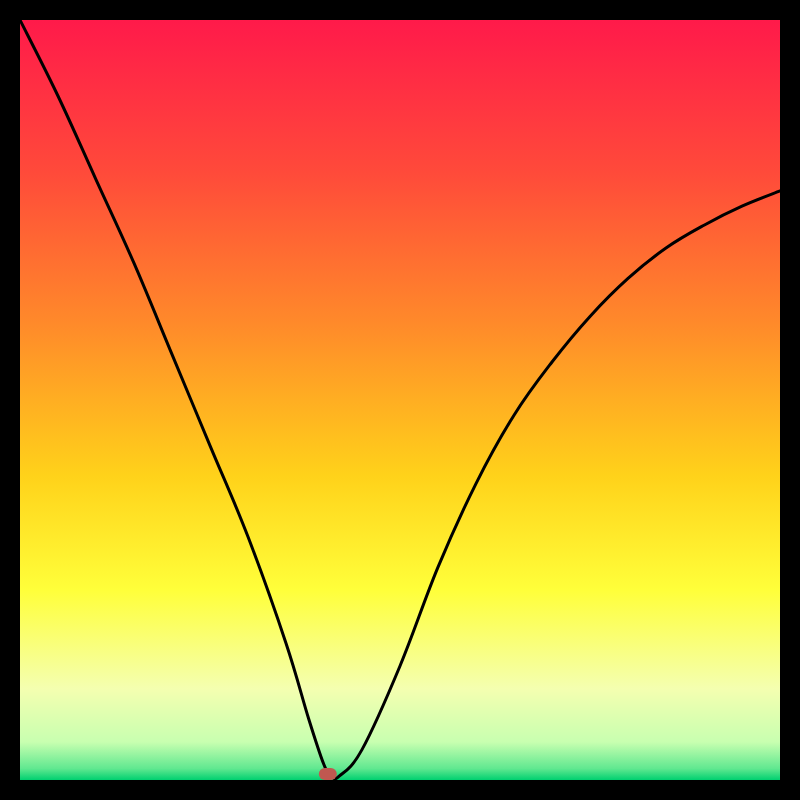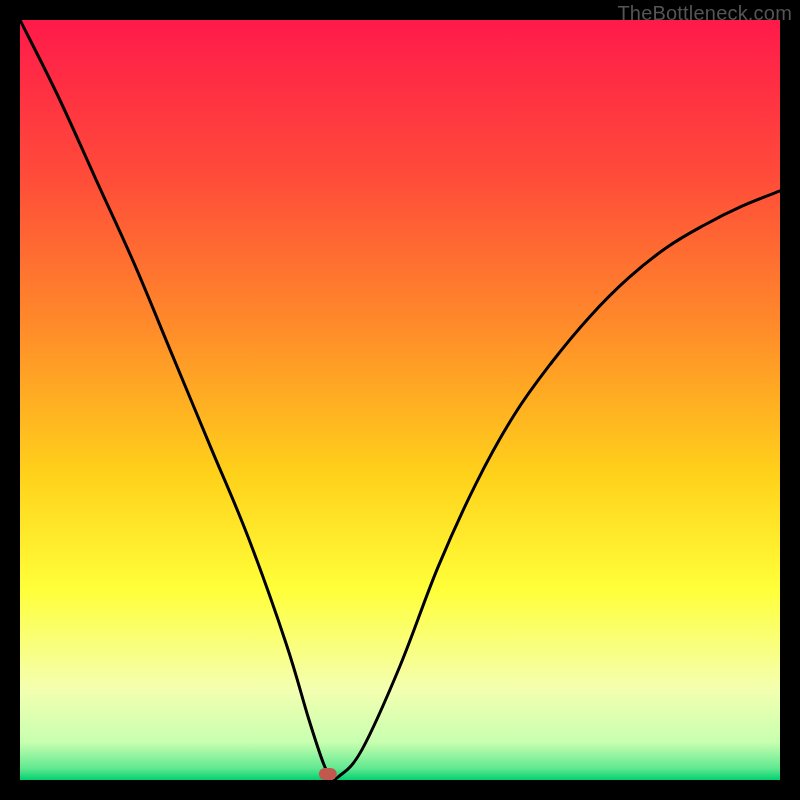--- a/index.html
+++ b/index.html
@@ -33,21 +33,20 @@
     font-weight: 500;
     letter-spacing: 0.2px;
     z-index: 5;
   }
   svg { display: block; }
 </style>
 </head>
 <body>
 
 <div class="container">
-  <div class="watermark">TheBottleneck.com</div>
   <div class="plot-area">
     <svg id="chart-svg" width="760" height="760" viewBox="0 0 760 760">
       <defs>
         <linearGradient id="bg-grad" x1="0" y1="0" x2="0" y2="1">
             <stop offset="0%" stop-color="#ff1a4a"></stop>
             <stop offset="20%" stop-color="#ff4a3a"></stop>
             <stop offset="40%" stop-color="#ff8a2a"></stop>
             <stop offset="60%" stop-color="#ffd21a"></stop>
             <stop offset="75%" stop-color="#ffff3a"></stop>
             <stop offset="88%" stop-color="#f4ffb0"></stop>

